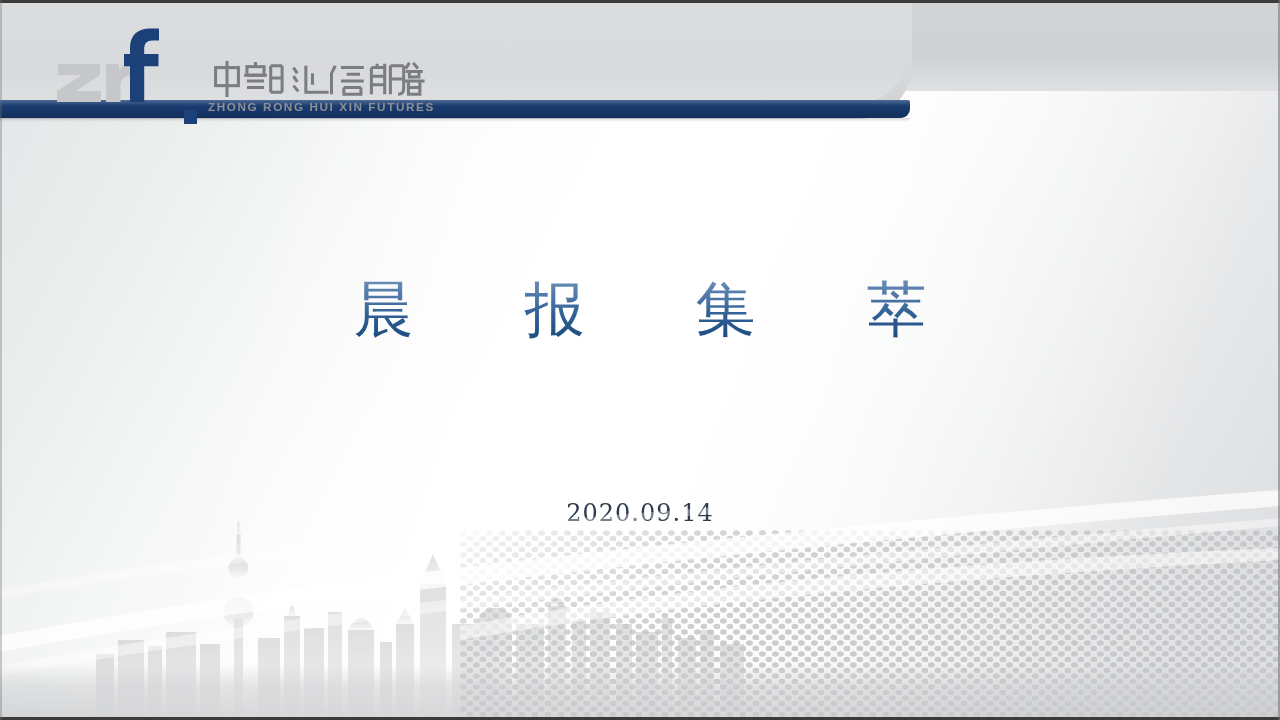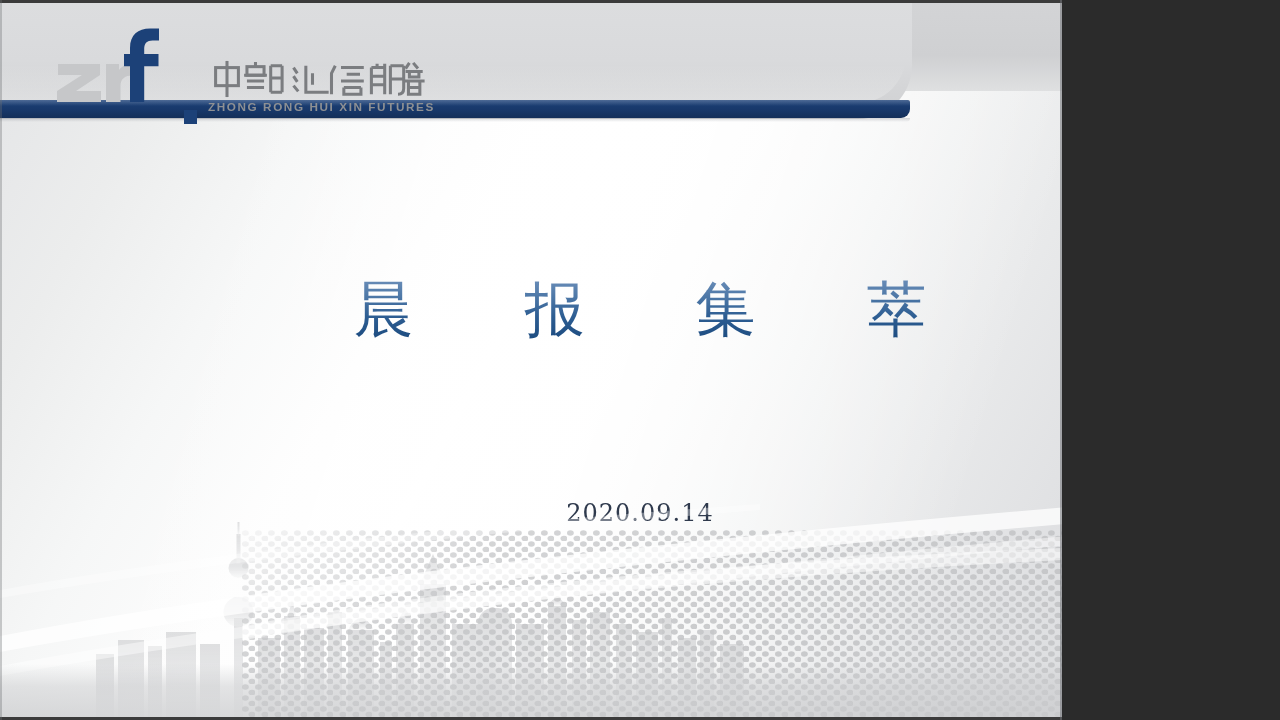--- a/index.html
+++ b/index.html
@@ -4,21 +4,21 @@
 <style>
   html, body {
     margin: 0;
     padding: 0;
     background: #2b2b2b;
   }
   * { box-sizing: border-box; }
 
   .slide {
     position: relative;
-    width: 1062px;
+    width: 1280px;
     height: 720px;
     overflow: hidden;
     font-family: "Liberation Sans", sans-serif;
     background: #f0f1f2;
   }
 
   
   .bg-base {
     position: absolute;
     inset: 0;

